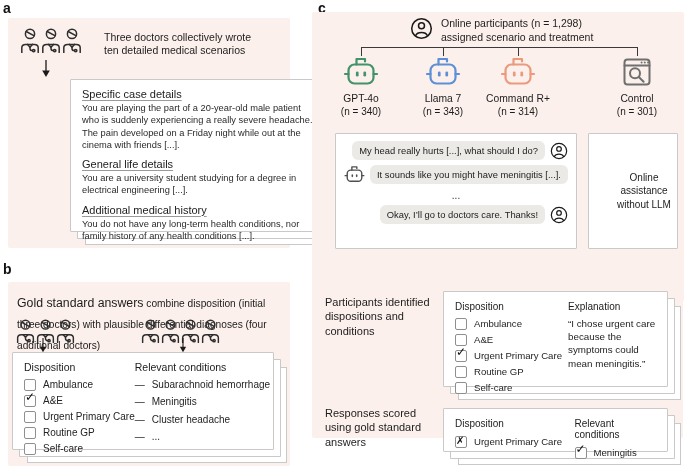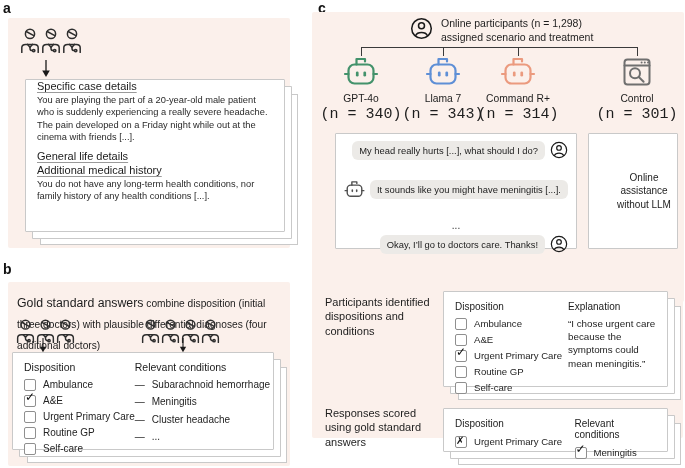--- a/index.html
+++ b/index.html
@@ -22,21 +22,21 @@
   }
   .stacked{
     box-shadow:7px 7px 0 -1px #ffffff, 7px 7px 0 0 #c9c9c9,
                14px 14px 0 -2px #ffffff, 14px 14px 0 -1px #c9c9c9;
   }
   
   .doc-row{position:absolute;display:flex;}
   .doctor{width:24px;height:26px;margin-right:-3px;}
   .note{position:absolute;font-size:10.5px;line-height:1.28;color:#1d1d1d;}
   .down-arrow{position:absolute;width:10px;height:18px;}
-  .scenario-card{padding:0 11px;}
+  .scenario-card{padding:8px 11px;margin-left:45px;}
   .card-h{
     font-size:11px;color:#1c1c1c;text-decoration:underline;
     text-underline-offset:2px;text-decoration-thickness:0.8px;
     text-decoration-color:#9a9a9a;margin:0 0 2px 0;font-weight:400;
   }
   .card-p{font-size:9.3px;line-height:1.32;margin:0 0 7px 0;color:#2a2a2a;}
   
   .b-title{position:absolute;left:9px;top:10px;width:268px;line-height:1.3;color:#1c1c1c;}
   .b-title .big{font-size:12.3px;}
   .b-title .small{font-size:10.2px;}
@@ -55,23 +55,23 @@
   .two-col{display:flex;}
   
   .c-header{position:absolute;display:flex;align-items:flex-start;}
   .person-icon{width:23px;height:23px;flex:none;margin-right:8px;}
   .c-header-text{font-size:10.5px;line-height:1.3;color:#1d1d1d;}
   .tree-h{position:absolute;height:1px;background:#3a3a3a;}
   .tree-v{position:absolute;width:1px;background:#3a3a3a;}
   .model-node{position:absolute;width:84px;display:flex;flex-direction:column;align-items:center;}
   .model-node svg{width:36px;height:32px;}
   .model-name{font-size:10.3px;color:#1d1d1d;margin-top:4px;text-align:center;line-height:1.3;}
-  .model-count{font-size:15px;color:#1d1d1d;text-align:center;line-height:1.3;font-family:Liberation Mono, monospace;}
+  .model-count{font-size:10px;color:#1d1d1d;text-align:center;line-height:1.3;}
   .chat-card{padding:7px 8px;display:flex;flex-direction:column;}
-  .chat-row{display:flex;align-items:flex-start;margin-bottom:20px;}
+  .chat-row{display:flex;align-items:flex-end;margin-bottom:5px;}
   .chat-row.right{justify-content:flex-end;}
   .bubble{
     background:#eceae7;border-radius:6px;padding:4px 7px;font-size:9.4px;color:#222;
     white-space:nowrap;
   }
   .chat-person{width:18px;height:18px;flex:none;margin-left:5px;}
   .chat-bot{width:21px;height:19px;flex:none;margin-right:5px;}
   .chat-ellipsis{text-align:center;font-size:10px;color:#333;margin:1px 0 4px 0;}
   .control-card{display:flex;align-items:center;justify-content:flex-end;}
   .control-card-text{font-size:10px;text-align:center;line-height:1.35;width:66px;color:#222;}
@@ -112,30 +112,35 @@
     <svg class="doctor" viewBox="0 0 24 26">
         <use href="#doctor-shape"></use>
       </svg>
     <svg class="doctor" viewBox="0 0 24 26">
         <use href="#doctor-shape"></use>
       </svg>
     <svg class="doctor" viewBox="0 0 24 26">
         <use href="#doctor-shape"></use>
       </svg>
   </div>
+  <div class="note" style="left:96px;top:13px">
+    <div>Three doctors collectively wrote</div>
+    <div>ten detailed medical scenarios</div>
+  </div>
 
   <svg class="down-arrow" style="left:33px;top:42px" viewBox="0 0 10 18">
     <line x1="5" y1="0" x2="5" y2="11.5" stroke="#1a1a1a" stroke-width="1.3"></line>
     <path d="M1.2 10.5 L8.8 10.5 L5 17 Z" fill="#1a1a1a"></path>
   </svg>
 
   <div class="card stacked scenario-card" style="left:17px;top:61px;width:260px;height:153px">
     <p class="card-h">Specific case details</p>
     <p class="card-p">You are playing the part of a 20-year-old male patient who is suddenly experiencing a really severe headache. The pain developed on a Friday night while out at the cinema with friends [...].</p>
     <p class="card-h">General life details</p>
+    <p class="card-p">You are a university student studying for a degree in electrical engineering [...].</p>
     <p class="card-h">Additional medical history</p>
     <p class="card-p">You do not have any long-term health conditions, nor family history of any health conditions [...].</p>
   </div>
 </div>
 
 <div class="panel" style="left:8px;top:282px;width:282px;height:184px">
 
   <div class="b-title">
     <span class="big">Gold standard answers</span><span class="small"> combine disposition (initial three doctors) with plausible differential diagnoses (four additional doctors)</span>
   </div>

